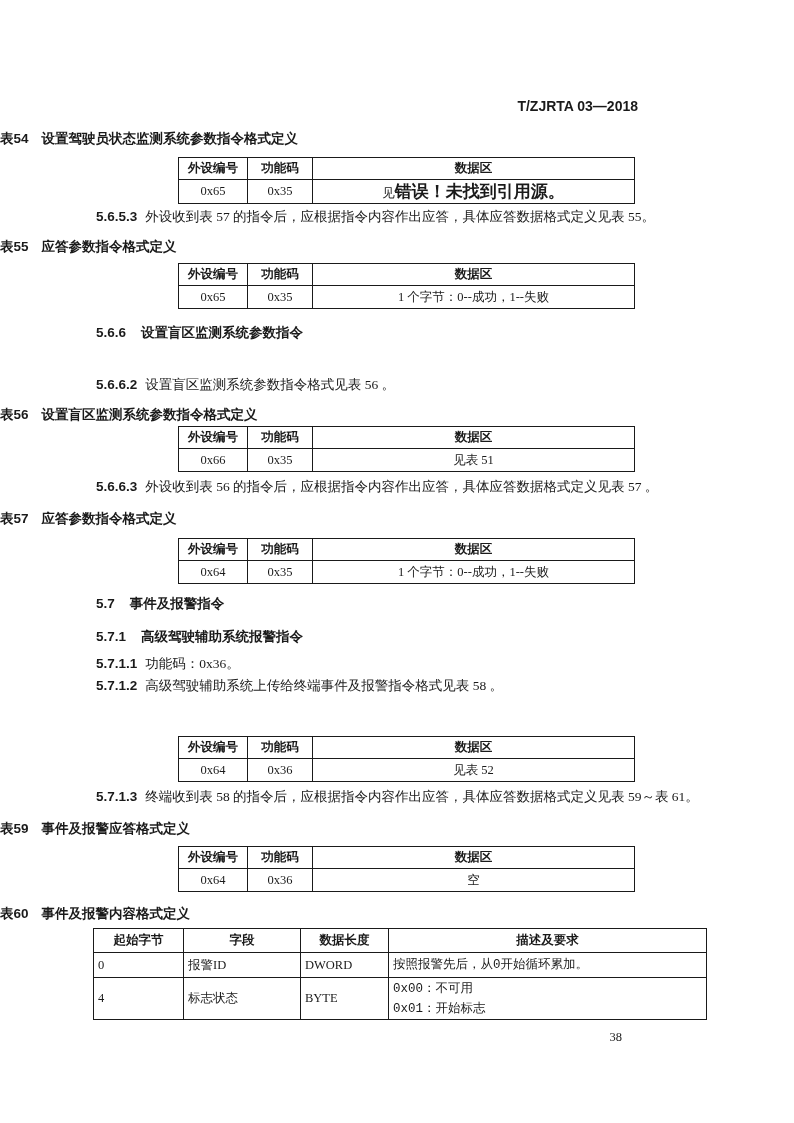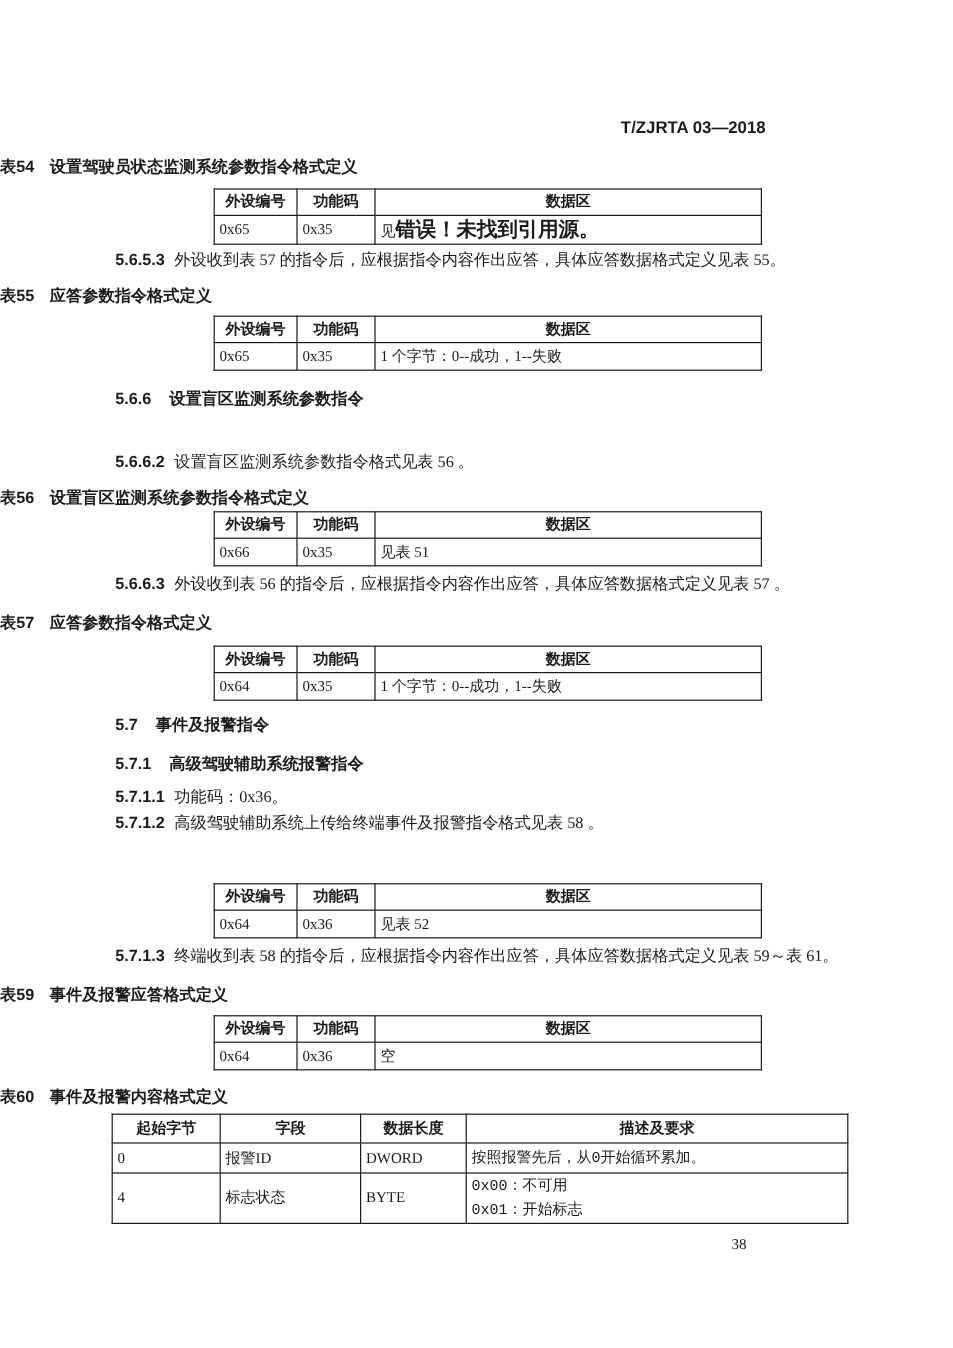--- a/index.html
+++ b/index.html
@@ -49,21 +49,21 @@
   table.ptable th, table.ptable td{
     border:1.5px solid #1a1a1a;
     padding:0 4px;overflow:hidden;
   }
   table.ptable th{
     font-family:"Liberation Sans", sans-serif;
     font-weight:bold;font-size:12.5px;text-align:center;
   }
   .t3{left:178px;width:457px;}
   .t3 th{height:21px;}
-  .t3 td{height:22px;}
+  .t3 td{height:22px;text-align:center;}
   .err{
     font-family:"Liberation Sans", sans-serif;
     font-weight:bold;font-size:17px;
   }
   .t4{left:93px;width:614px;}
   .t4 th{height:23px;}
   .t4 td{text-align:left;padding:1px 6px;vertical-align:middle;}
   .t4 .r1 td{height:24px;}
   .t4 .r2 td{height:41px;}
   .desc-line{line-height:20px;font-family:Liberation Mono, monospace;}

